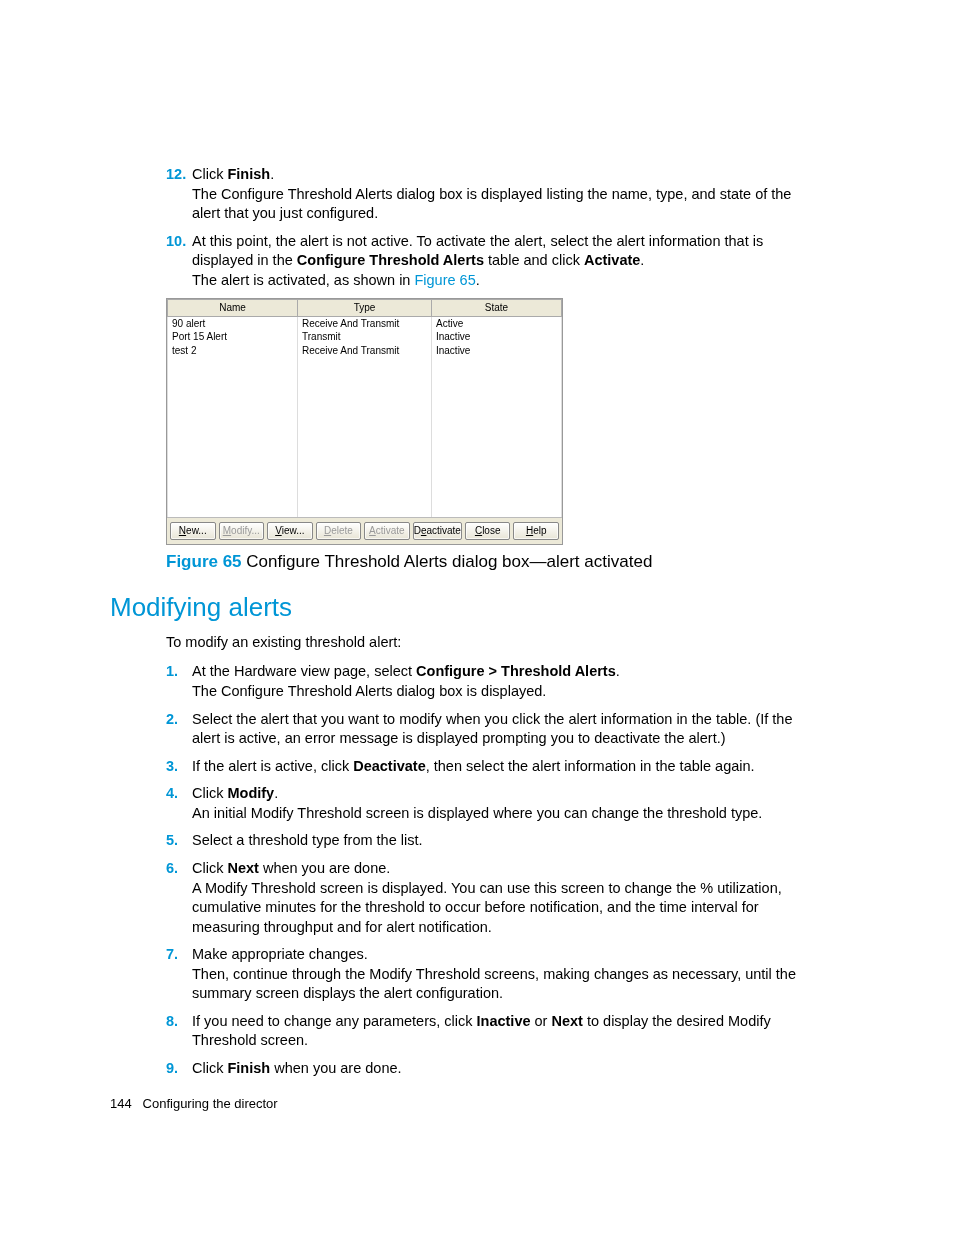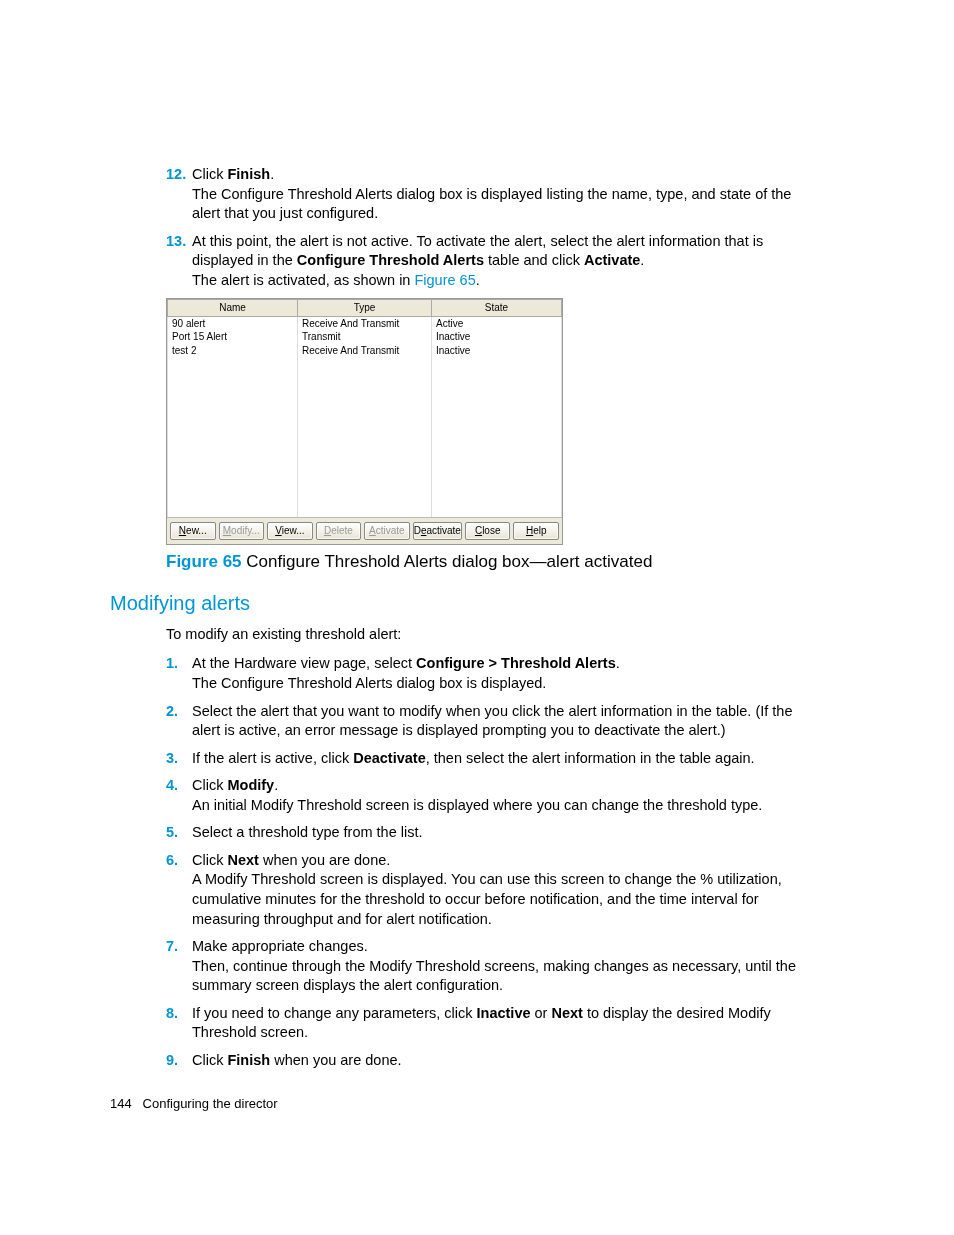--- a/index.html
+++ b/index.html
@@ -36,21 +36,21 @@
     left: 0;
     top: 0;
     font-weight: bold;
     color: #0096d6;
   }
   .bold { font-weight: bold; }
   .link { color: #0096d6; }
   h2.section {
     font-weight: normal;
     color: #0096d6;
-    font-size: 20px;
+    font-size: 26px;
     margin: 16px 0 8px -56px;
   }
   .figcaption {
     margin: 6px 0 0 0;
     font-size: 17px;
   }
   .figcaption .figlabel { color: #0096d6; font-weight: bold; }
   .intro { margin: 4px 0 10px 0; }
 
   
@@ -126,21 +126,21 @@
 
 <div class="page">
   <div class="content">
 
     <ol class="steps" id="steps-top">
         <li>
           <span class="num">12.</span>
           <div>Click <span class="bold">Finish</span>.<br>The Configure Threshold Alerts dialog box is displayed listing the name, type, and state of the alert that you just configured.</div>
         </li>
         <li>
-          <span class="num">13.</span>
+          <span class="num">10.</span>
           <div>At this point, the alert is not active. To activate the alert, select the alert information that is displayed in the <span class="bold">Configure Threshold Alerts</span> table and click <span class="bold">Activate</span>.<br>The alert is activated, as shown in <span class="link">Figure 65</span>.</div>
         </li>
       </ol>
 
     <div class="dialog">
       <table>
         <colgroup>
             <col style="width:33%">
             <col style="width:34%">
             <col style="width:33%">

